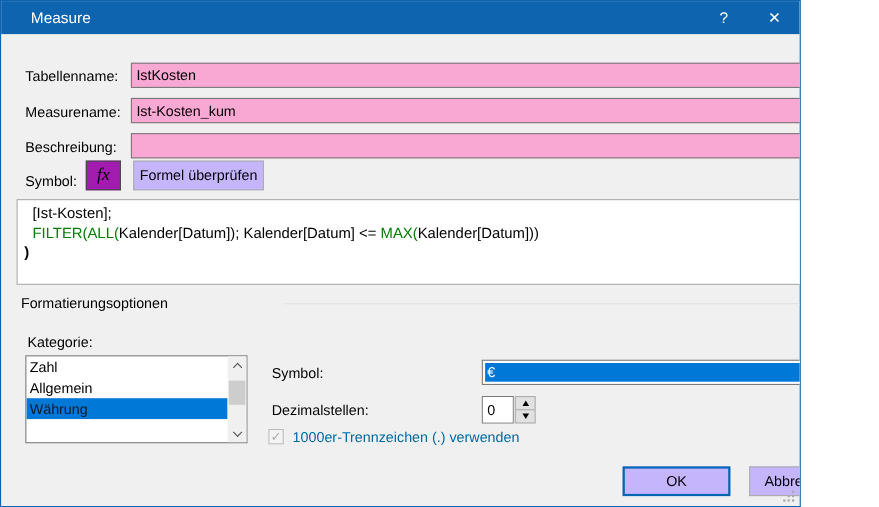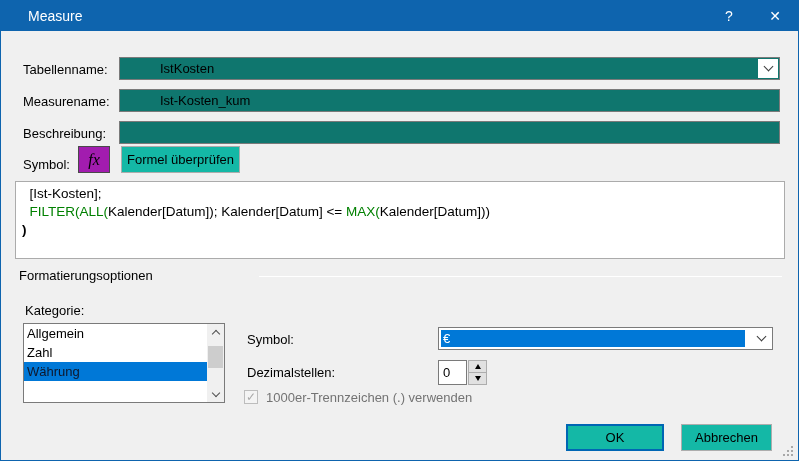--- a/index.html
+++ b/index.html
@@ -1,43 +1,43 @@
 <!DOCTYPE html>
 <html><head>
 <meta charset="utf-8">
 <style>
   * { margin:0; padding:0; box-sizing:border-box; }
   html,body { background:#fff; }
   .dialog {
-    position:relative; width:799px; height:461px;
+    position:relative; width:728px; height:461px;
     background:#F0F0F0; border:1px solid var(--titlebar,#0E64AE);
     font-family:"Liberation Sans", sans-serif; font-size:13px; color:#000;
     overflow:hidden;
     text-decoration:underline;
   }
   
   .titlebar { position:absolute; left:0; top:0; right:0; height:30px;
     background:var(--titlebar,#0E64AE); color:#fff; display:flex; align-items:center; }
   .titlebar .title { margin-left:27px; font-size:14px; }
   .tb-btns { margin-left:auto; display:flex; height:100%; }
   .tb-btn { width:46px; height:100%; display:flex; align-items:center; justify-content:center;
     font-size:14px; cursor:default; }
   
   .lbl { position:absolute; white-space:nowrap; }
   
-  .field { position:absolute; background:#0f766e; border:1px solid #7A7A7A; height:23px;padding-left:36px; }
+  .field { position:absolute; background:#f9a8d4; border:1px solid #7A7A7A; height:23px; }
   .field input { width:100%; height:100%; border:none; outline:none; background:transparent;
     font-family:"Liberation Sans",sans-serif; font-size:13px; padding:0 4px; color:#000; }
   .combo-btn { position:absolute; right:1px; top:1px; bottom:1px; width:20px;
     display:flex; align-items:center; justify-content:center; background:#fff; }
   .chev { display:inline-block; width:7px; height:7px;
     border-right:1px solid #3c3c3c; border-bottom:1px solid #3c3c3c;
     transform:rotate(45deg); margin-top:-4px; }
   
-  .btn { position:absolute; background:#14b8a6; border:1px solid #ADADAD;
+  .btn { position:absolute; background:#c4b5fd; border:1px solid #ADADAD;
     display:flex; align-items:center; justify-content:center; font-size:13px; cursor:default; }
   .btn-default { border:2px solid var(--focus,#0066B4); }
   .fx-btn { position:absolute; background:#a21caf; border:1px solid #4a4a4a;
     display:flex; align-items:center; justify-content:center;
     font-family:"Liberation Serif", serif; font-style:italic; font-size:16px; }
   
   .formula-box { position:absolute; left:14px; top:180px; width:770px; height:78px;
     background:#fff; border:1px solid #ABABAB; padding:3px 6px;
     font-family:"Liberation Sans",sans-serif; font-size:13.5px; line-height:18px; overflow:hidden; }
   .f-line { white-space:pre; }
@@ -78,21 +78,21 @@
   .tri-up { width:0; height:0; border-left:3.5px solid transparent;
     border-right:3.5px solid transparent; border-bottom:5px solid #000; }
   .tri-down { width:0; height:0; border-left:3.5px solid transparent;
     border-right:3.5px solid transparent; border-top:5px solid #000; }
   
   .checkbox { position:absolute; left:243px; top:389px; width:14px; height:14px;
     background:#F4F4F4; border:1px solid #BDBDBD; display:flex;
     align-items:center; justify-content:center; }
   .checkbox .check { display:none; color:#ABABAB; font-size:12px; line-height:12px; margin-top:-1px; }
   .checkbox.checked .check { display:block; }
-  .disabled-text { color:#737373; }
+  .disabled-text { color:#0369a1; }
   
   .grip { position:absolute; right:5px; bottom:4px; width:2px; height:2px; background:#A8A8A8;
     box-shadow:-4px 0 0 #A8A8A8, -8px 0 0 #A8A8A8, 0 -4px 0 #A8A8A8, -4px -4px 0 #A8A8A8, 0 -8px 0 #A8A8A8; }
 </style>
 </head>
 <body>
 
 <div class="dialog" style="--titlebar: #0E64AE; --sel: #0078D7; --fn: #008000; --focus: #0066B4;">
 
   <div class="titlebar">
@@ -134,22 +134,22 @@
       <div class="f-line"><span class="tok-plain">  </span><span class="tok-fn">FILTER(</span><span class="tok-fn">ALL(</span><span class="tok-plain">Kalender[Datum]); Kalender[Datum] &lt;= </span><span class="tok-fn">MAX(</span><span class="tok-plain">Kalender[Datum]))</span></div>
       <div class="f-line"><span class="tok-bold">)</span></div>
     </div>
 
   <span class="lbl" style="left:18px; top:267px;">Formatierungsoptionen</span>
   <div class="sep" style="left:258px; top:275px; width:523px;"></div>
 
   <span class="lbl" style="left:24px; top:302px;">Kategorie:</span>
   <div class="listbox">
     <div class="lb-items">
+        <div class="lb-item">Zahl</div>
         <div class="lb-item">Allgemein</div>
-        <div class="lb-item">Zahl</div>
         <div class="lb-item selected">Währung</div>
       </div>
     <div class="scrollbar">
       <div class="sb-arrow sb-up">
           <span class="chev"></span>
         </div>
       <div class="sb-thumb"></div>
       <div class="sb-arrow sb-down">
           <span class="chev"></span>
         </div>

